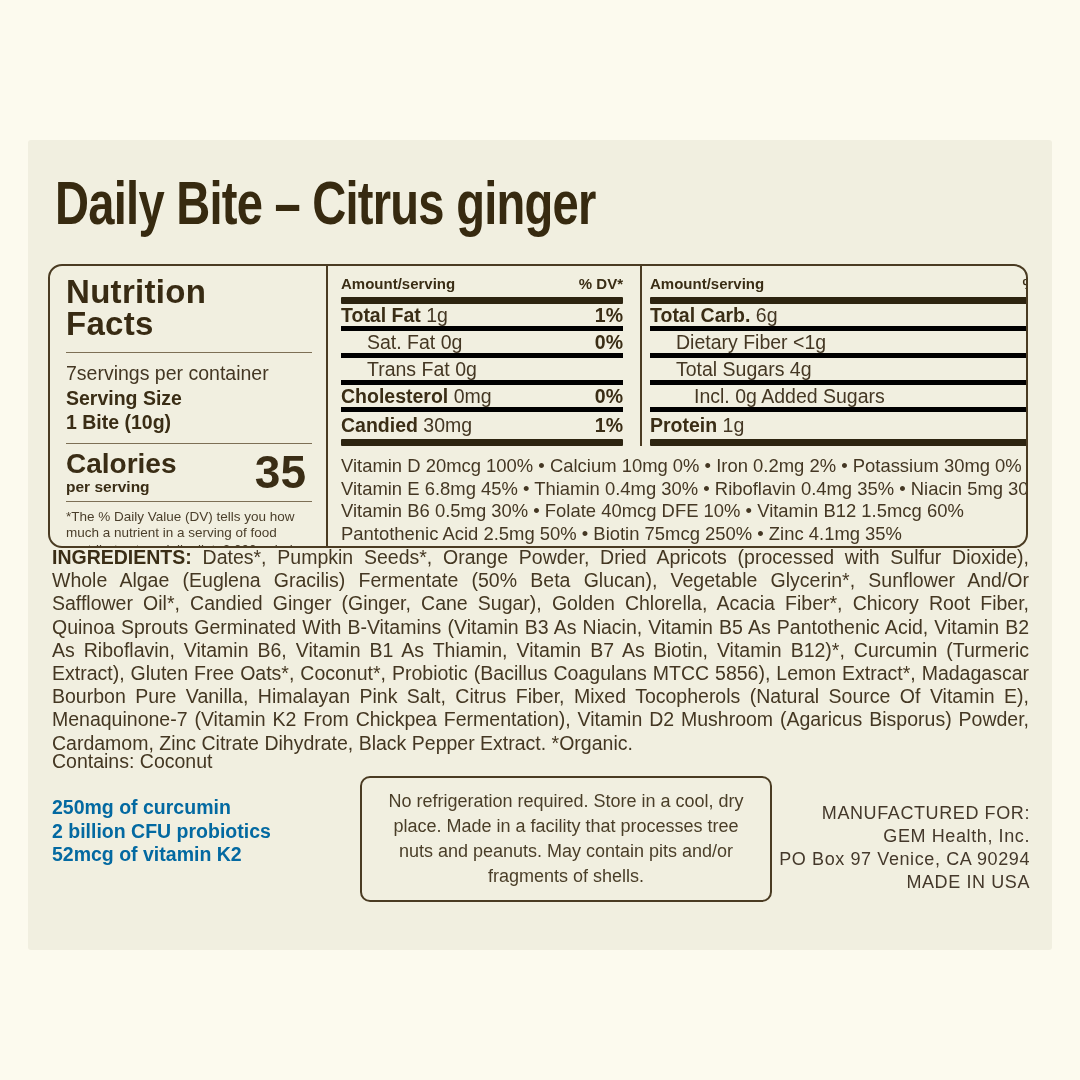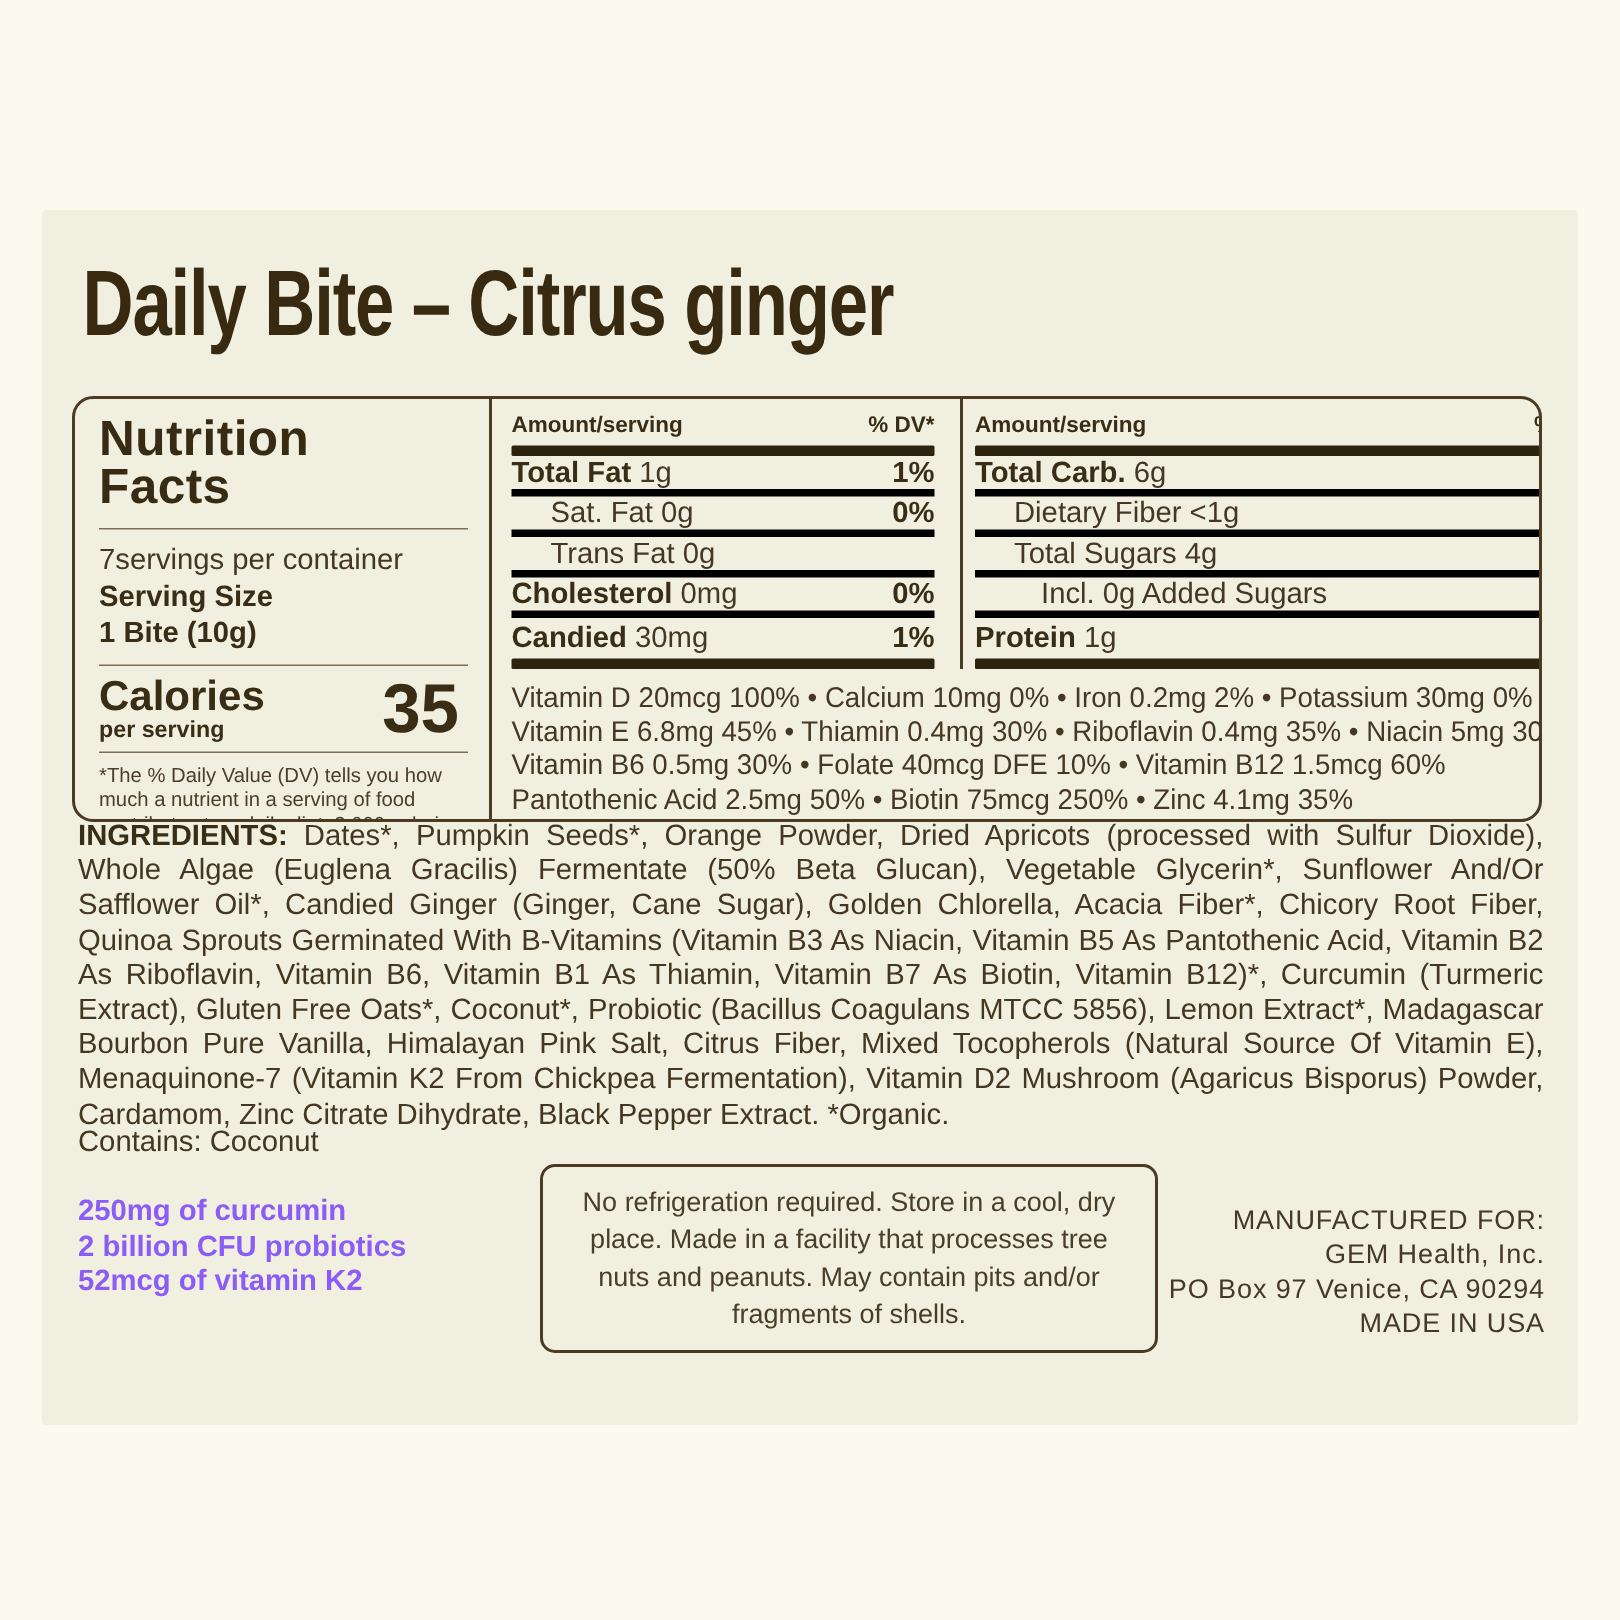--- a/index.html
+++ b/index.html
@@ -62,21 +62,21 @@
   .dv { font-weight:700; color:#3a2d15; }
   .vits { padding:9px 20px 0 13px; }
   .vit-line { font-size:19px; line-height:22.5px; white-space:nowrap; transform:scaleX(.97); transform-origin:left top; }
   
   .ingredients {
     position:absolute; left:24px; top:406px; width:977px;
     font-size:19.5px; line-height:23.2px; text-align:justify; color:#443722;
   }
   .contains { position:absolute; left:24px; top:610px; font-size:19.5px; color:#443722; }
   
-  .stats { position:absolute; left:24px; top:656px; font-size:19.5px; line-height:23.5px; font-weight:700; color:#8b5cf6; }
+  .stats { position:absolute; left:24px; top:656px; font-size:19.5px; line-height:23.5px; font-weight:700; color:#0369a1; }
   .storage {
     position:absolute; left:332px; top:636px; width:412px;
     border:2px solid #4a3b22; border-radius:10px;
     padding:11px 14px; text-align:center;
     font-size:18px; line-height:25px; color:#4a3e28;
   }
   .mfr { position:absolute; right:22px; top:662px; text-align:right; font-size:18px; line-height:23px; color:#44382a; letter-spacing:.6px; }
 </style>
 </head>
 <body>

